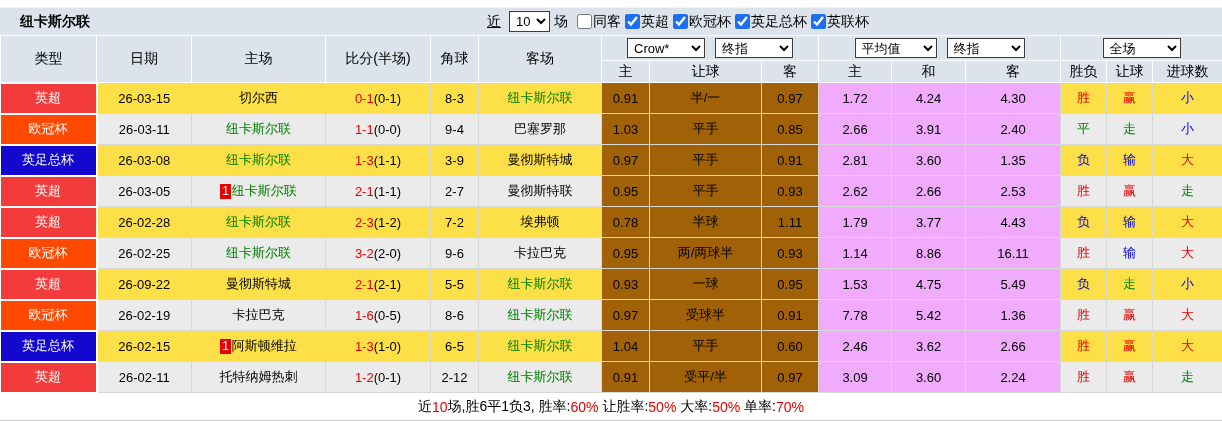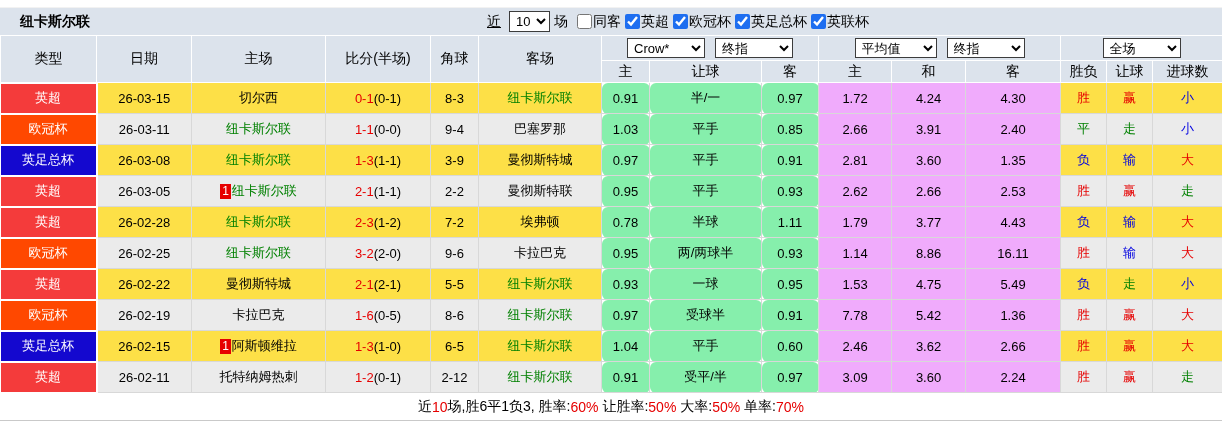--- a/index.html
+++ b/index.html
@@ -25,21 +25,21 @@
   th.h2 { height: 22px; }
   .group-selects { display: flex; justify-content: center; align-items: center; gap: 10px; }
   .group-selects select { height: 20px; }
   .sel-wide { width: 82px; }
   .sel-med  { width: 78px; }
 
   tbody td { border: 1px solid #d8d8d8; font-size: 13px; color: #000; text-align: center; height: 31px; overflow: hidden; white-space: nowrap; }
   tr.r-odd  td.plain { background: #fde047; }
   tr.r-even td.plain { background: #ebebeb; }
   td.type-cell { color: #fff; border: 2px solid #fff; border-left: none; font-size: 13px; }
-  td.crow-cell { background: #86efac; border-radius: 6px; }
+  td.crow-cell { background: #a16207; }
   td.avg-cell  { background: #f0abfc; }
   .team-green { color: #008000; }
   .score-main { color: #e60000; }
   .num-badge { background: #e60000; color: #fff; font-size: 12px; padding: 0 2px; margin-right: 1px; display: inline-block; line-height: 15px; }
   .c-red { color: #e60000; } .c-green { color: #008000; } .c-blue { color: #0000e0; }
 
   
   .footer { height: 27px; display: flex; align-items: center; justify-content: center; font-size: 14px; border-bottom: 1px solid #c9c9c9; background: #fff; white-space: pre; }
 </style>
 </head>
@@ -184,21 +184,21 @@
     <td class="avg-cell">1.35</td>
     <td class="plain c-blue">负</td>
     <td class="plain c-blue">输</td>
     <td class="plain c-red">大</td>
   </tr>
       <tr class="r-even">
     <td class="type-cell" style="background: rgb(244, 59, 59);">英超</td>
     <td class="plain">26-03-05</td>
     <td class="plain"><span class="num-badge">1</span><span class="tname team-green">纽卡斯尔联</span></td>
     <td class="plain"><span class="score-main">2-1</span><span>(1-1)</span></td>
-    <td class="plain">2-2</td>
+    <td class="plain">2-7</td>
     <td class="plain"><span class="tname">曼彻斯特联</span></td>
     <td class="crow-cell">0.95</td>
     <td class="crow-cell">平手</td>
     <td class="crow-cell">0.93</td>
     <td class="avg-cell">2.62</td>
     <td class="avg-cell">2.66</td>
     <td class="avg-cell">2.53</td>
     <td class="plain c-red">胜</td>
     <td class="plain c-red">赢</td>
     <td class="plain c-green">走</td>
@@ -232,21 +232,21 @@
     <td class="crow-cell">0.93</td>
     <td class="avg-cell">1.14</td>
     <td class="avg-cell">8.86</td>
     <td class="avg-cell">16.11</td>
     <td class="plain c-red">胜</td>
     <td class="plain c-blue">输</td>
     <td class="plain c-red">大</td>
   </tr>
       <tr class="r-odd">
     <td class="type-cell" style="background: rgb(244, 59, 59);">英超</td>
-    <td class="plain">26-02-22</td>
+    <td class="plain">26-09-22</td>
     <td class="plain"><span class="tname">曼彻斯特城</span></td>
     <td class="plain"><span class="score-main">2-1</span><span>(2-1)</span></td>
     <td class="plain">5-5</td>
     <td class="plain"><span class="tname team-green">纽卡斯尔联</span></td>
     <td class="crow-cell">0.93</td>
     <td class="crow-cell">一球</td>
     <td class="crow-cell">0.95</td>
     <td class="avg-cell">1.53</td>
     <td class="avg-cell">4.75</td>
     <td class="avg-cell">5.49</td>

